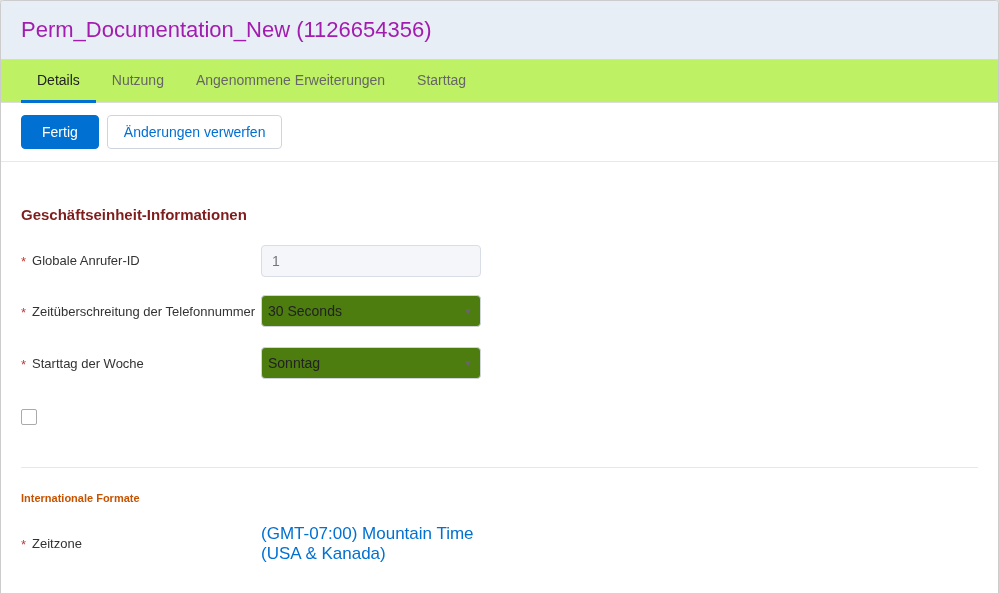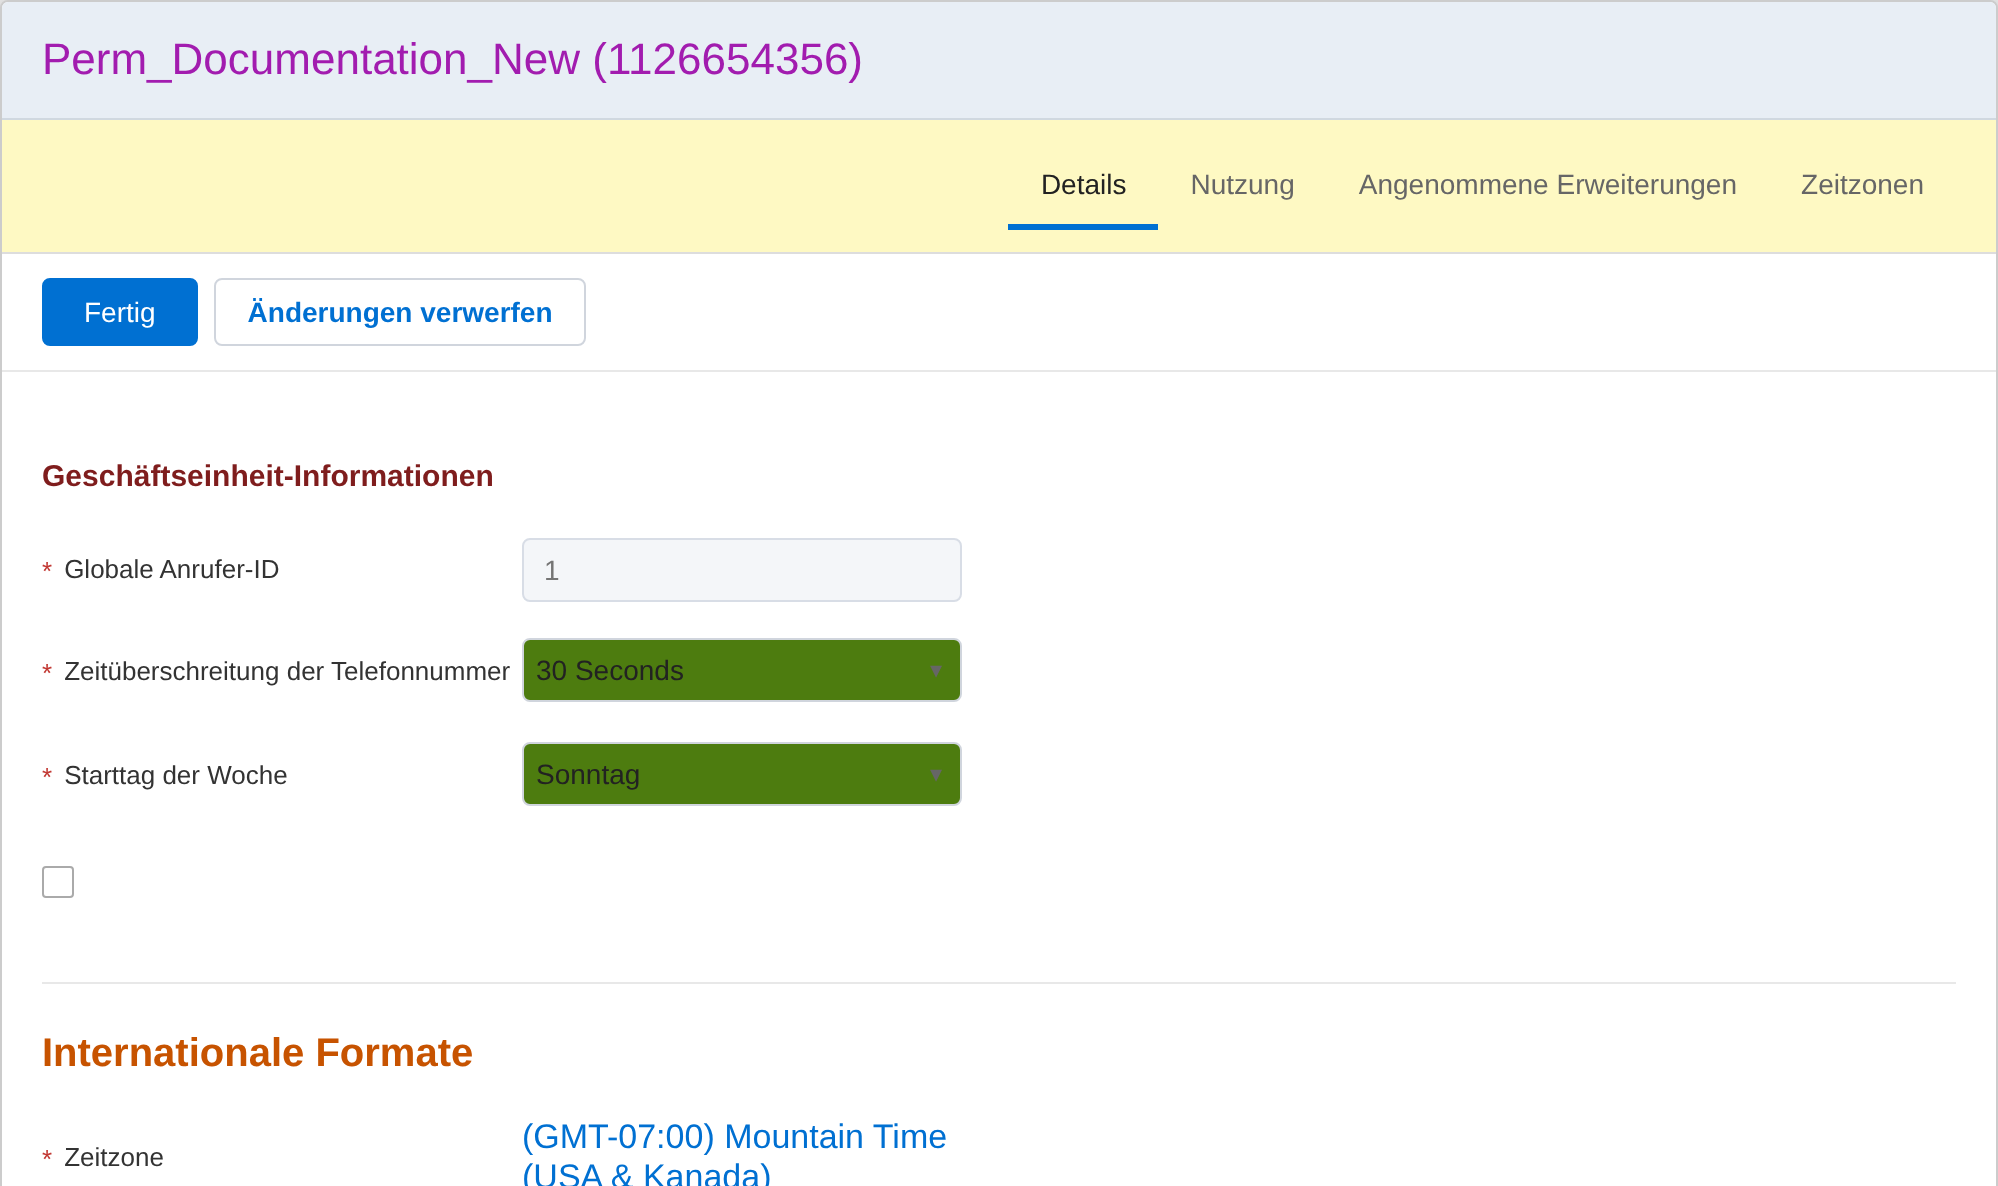--- a/index.html
+++ b/index.html
@@ -27,23 +27,22 @@
       border-bottom: 1px solid #d0d8e0;
     }
     .title-bar h1 {
       font-size: 22px;
       font-weight: 400;
       color: #a21caf;
     }
     .tabs {
       display: flex;
       border-bottom: 1px solid #ddd;
-      padding: 12px 20px;
-      background: #fef9c3;
-      justify-content: flex-end;
+      padding: 0 20px;
+      background: #bef264;
     }
     .tab {
       padding: 12px 16px;
       cursor: pointer;
       color: #666;
       font-size: 14px;
       border-bottom: 3px solid transparent;
       margin-bottom: -1px;
     }
     .tab.active {
@@ -68,21 +67,20 @@
       font-size: 14px;
     }
     .btn-secondary {
       background: #fff;
       color: #0070d2;
       border: 1px solid #d0d5dd;
       border-radius: 4px;
       padding: 8px 16px;
       cursor: pointer;
       font-size: 14px;
-      font-weight: bold;
     }
     .content {
       padding: 24px 20px;
     }
     .section-title {
       font-size: 15px;
       font-weight: 700;
       color: #7f1d1d;
       margin-bottom: 20px;
       margin-top: 20px;
@@ -159,21 +157,21 @@
     .checkbox-control {
       width: 16px;
       height: 16px;
       border: 1px solid #aaa;
       border-radius: 2px;
       cursor: pointer;
       appearance: none;
       background: #fff;
     }
     .section-title-orange {
-      font-size: 20px;
+      font-size: 11px;
       font-weight: 700;
       color: #c75300;
       margin-bottom: 20px;
     }
     .link-text {
       color: #0070d2;
       cursor: pointer;
       font-size: 17px;
     }
     .divider {
@@ -205,21 +203,21 @@
     <div class="tab active">
       <span>Details</span>
     </div>
     <div class="tab">
       <span>Nutzung</span>
     </div>
     <div class="tab">
       <span>Angenommene Erweiterungen</span>
     </div>
     <div class="tab">
-      <span>Zeitzonen</span>
+      <span>Starttag</span>
     </div>
   </div>
 
   <div class="toolbar">
     <button class="btn-primary">Fertig</button>
     <button class="btn-secondary">Änderungen verwerfen</button>
   </div>
 
   <div class="content">
 

